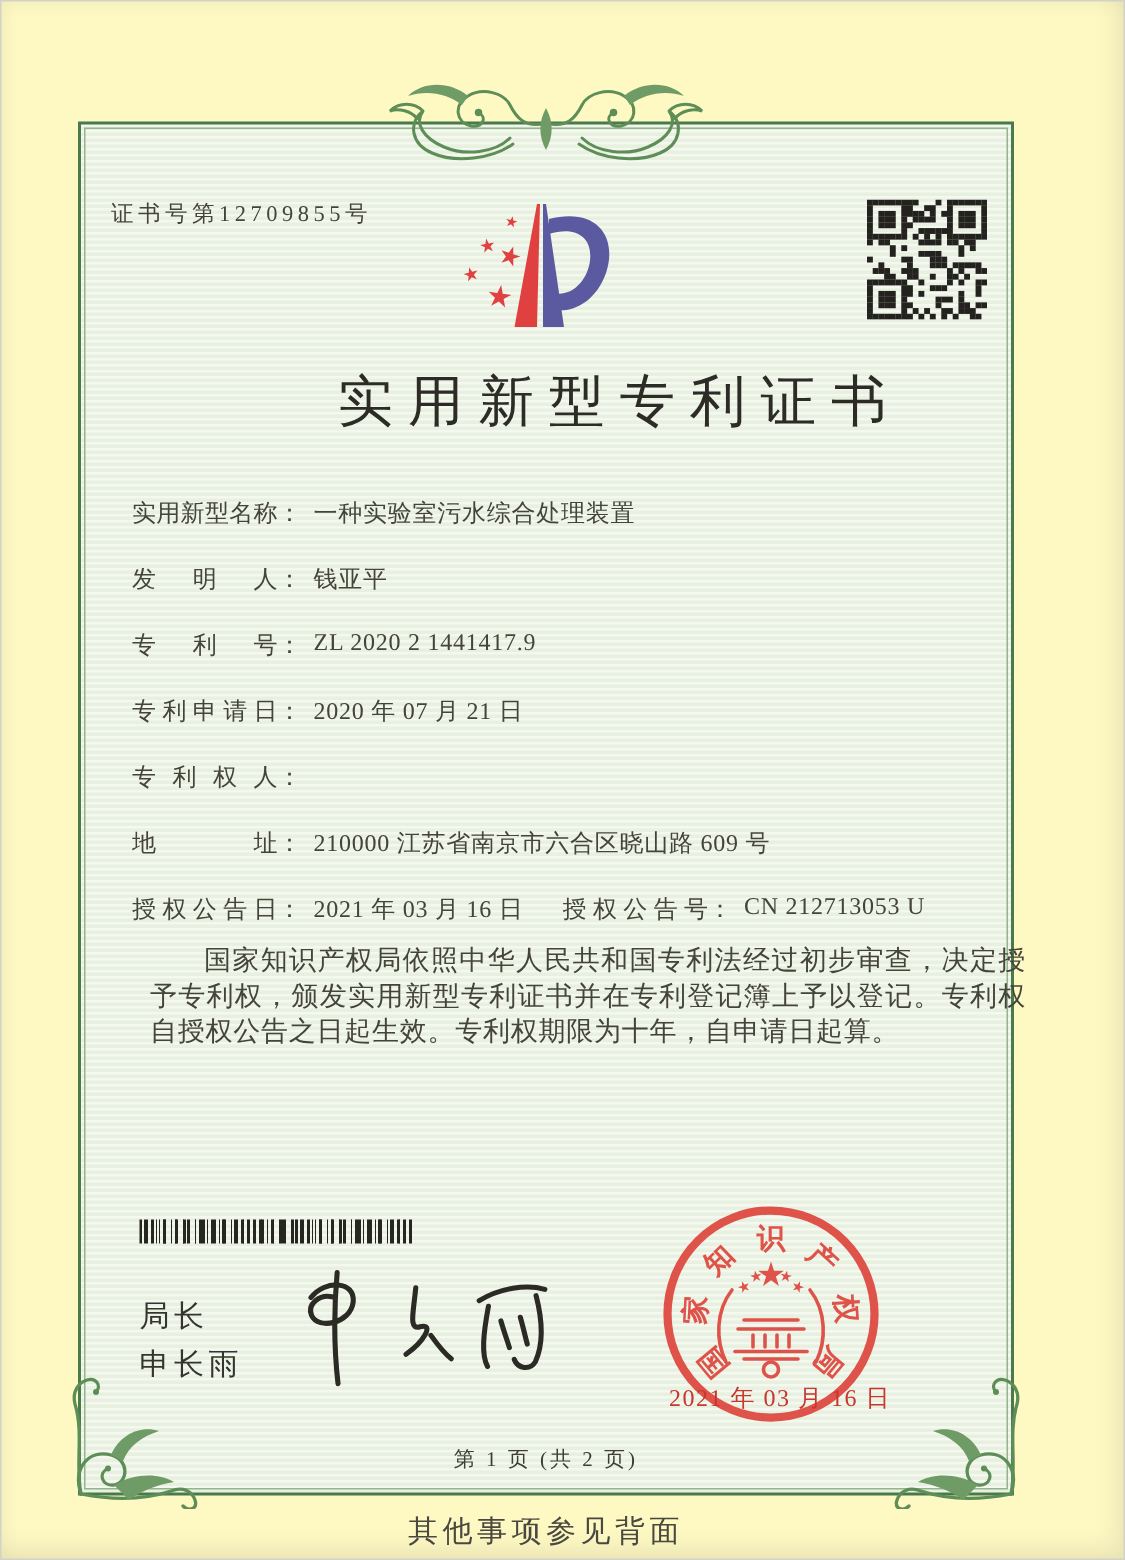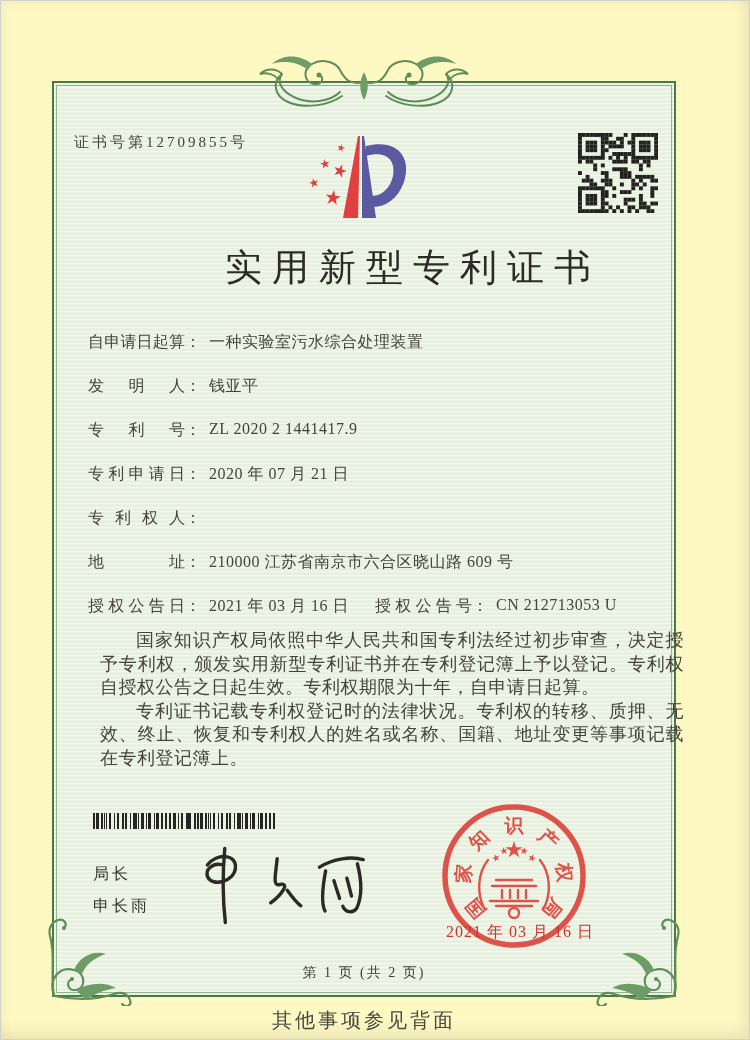--- a/index.html
+++ b/index.html
@@ -46,21 +46,21 @@
   }
   .paras p { text-indent:2em; letter-spacing:.5px; }
   .barcode {
     position:absolute; left:93px; top:813px; width:183px; height:16px;
     background-image:
       repeating-linear-gradient(90deg,#26251f 0 2px, rgba(0,0,0,0) 2px 5px, #26251f 5px 6px, rgba(0,0,0,0) 6px 8px),
       repeating-linear-gradient(90deg, rgba(0,0,0,0) 0 3px, #26251f 3px 5px, rgba(0,0,0,0) 5px 11px, #26251f 11px 12px, rgba(0,0,0,0) 12px 13px);
   }
   .director-title, .director-name {
     position:absolute; left:93px; font-family:"Liberation Sans", sans-serif;
-    font-size:16px; color:#35342e; letter-spacing:3px;
+    font-size:20px; color:#35342e; letter-spacing:3px;
   }
   .director-title { top:864px; }
   .director-name  { top:896px; }
   .signature { position:absolute; left:192px; top:840px; transform:rotate(-2deg); }
   .seal { position:absolute; left:440px; top:802px; }
   .seal-char { fill:#de463d; font-size:19px; font-weight:bold; font-family:"Liberation Serif", serif; }
   .seal-date {
     position:absolute; left:446px; top:922px; font-size:16px; color:#c8372e;
     letter-spacing:1px; font-weight:500; white-space:nowrap;
   }
@@ -353,21 +353,21 @@
         <rect x="49.52" y="76.19" width="3.91" height="3.91" fill="#23221e"></rect>
         <rect x="57.14" y="76.19" width="3.91" height="3.91" fill="#23221e"></rect>
         <rect x="68.57" y="76.19" width="3.91" height="3.91" fill="#23221e"></rect>
         <rect x="72.38" y="76.19" width="3.91" height="3.91" fill="#23221e"></rect>
       </svg></div>
 
   <h1 class="title">实用新型专利证书</h1>
 
   <div class="fields">
     <div class="frow">
-      <span class="flabel">自申请日起算</span>
+      <span class="flabel">实用新型名称</span>
         <span class="fcolon">：</span>
         <span class="fvalue">一种实验室污水综合处理装置</span>
     </div>
     <div class="frow">
       <span class="flabel">发明人</span>
         <span class="fcolon">：</span>
         <span class="fvalue">钱亚平</span>
     </div>
     <div class="frow">
       <span class="flabel">专利号</span>
@@ -395,21 +395,20 @@
       <span class="fpair2">
         <span class="flabel">授权公告号</span>
           <span class="fcolon">：</span>
           <span class="fvalue">CN 212713053 U</span>
       </span>
     </div>
   </div>
 
   <div class="paras">
     <p>国家知识产权局依照中华人民共和国专利法经过初步审查，决定授予专利权，颁发实用新型专利证书并在专利登记簿上予以登记。专利权自授权公告之日起生效。专利权期限为十年，自申请日起算。</p>
-    <p>专利证书记载专利权登记时的法律状况。专利权的转移、质押、无效、终止、恢复和专利权人的姓名或名称、国籍、地址变更等事项记载在专利登记簿上。</p>
   </div>
 
   <div class="barcode"></div>
 
   <div class="director-title">局长</div>
   <div class="director-name">申长雨</div>
 
   <svg class="signature" width="205" height="85" viewBox="0 0 205 85">
     <g stroke="#2b2a24" stroke-width="3.4" fill="none" stroke-linecap="round" stroke-linejoin="round">
       <path d="M34,6 C31,30 30,55 32,80"></path>

